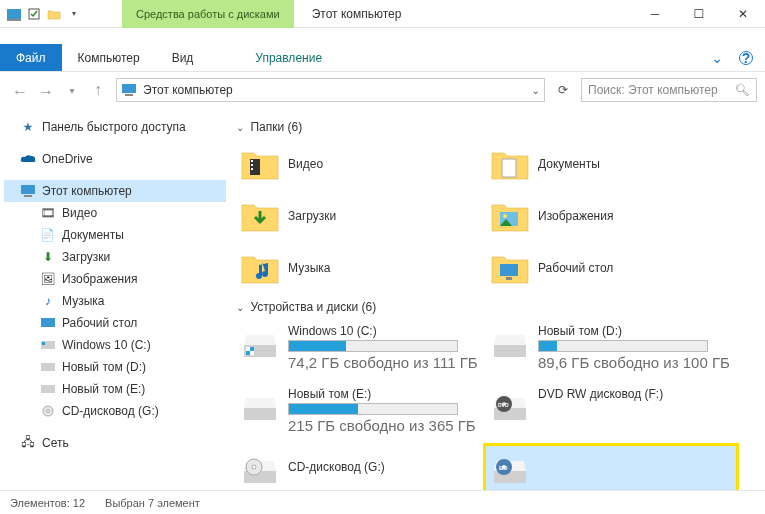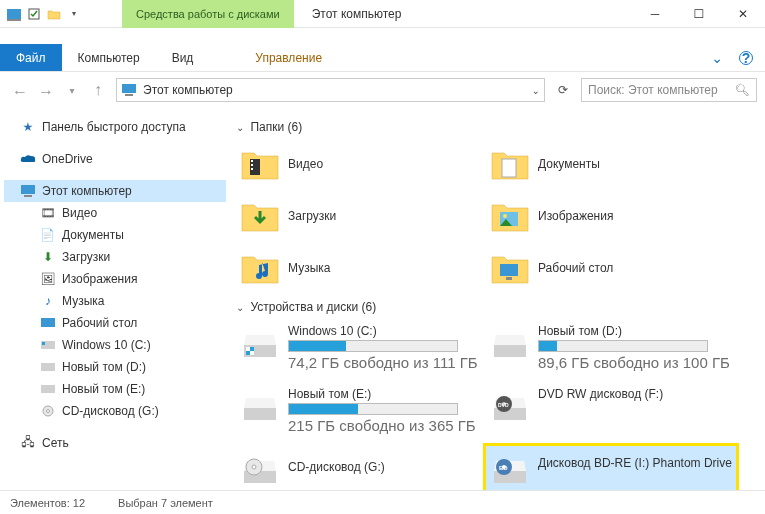--- a/index.html
+++ b/index.html
@@ -11,21 +11,21 @@
 .qat-icon { width: 16px; height: 16px; display: flex; align-items: center; justify-content: center; }
 .title-context { background: #b9e88b; color: #2d5f1f; padding: 8px 14px; font-size: 11px; margin-left: 40px; }
 .title-text { margin-left: 18px; font-size: 12px; color: #333; }
 .winctrl { margin-left: auto; display: flex; }
 .winctrl div { width: 44px; height: 28px; display: flex; align-items: center; justify-content: center; color: #333; }
 
 
 .ribbon { height: 28px; display: flex; align-items: stretch; border-bottom: 1px solid #e5e5e5; margin-top: 16px; }
 .rtab { padding: 0 16px; display: flex; align-items: center; font-size: 12px; color: #333; }
 .rtab.file { background: #1979ca; color: #fff; }
-.rtab.context { color: #a16207; margin-left: 30px; }
+.rtab.context { color: #0f766e; margin-left: 30px; }
 .ribbon-right { margin-left: auto; display: flex; align-items: center; gap: 16px; padding-right: 12px; }
 .ribbon-right span { color: #1979ca; font-size: 14px; }
 .help-icon { color: #1979ca; font-weight: bold; border: 1px solid #1979ca; border-radius: 50%; width: 14px; height: 14px; display: inline-flex; align-items: center; justify-content: center; font-size: 10px; }
 
 
 .addrrow { height: 36px; display: flex; align-items: center; padding: 4px 8px; gap: 6px; }
 .navbtns { display: flex; gap: 2px; }
 .navbtn { width: 24px; height: 24px; display: flex; align-items: center; justify-content: center; color: #999; font-size: 16px; }
 .addrbar { flex: 1; height: 24px; border: 1px solid #ccc; display: flex; align-items: center; padding: 0 4px; }
 .addrbar .pcicon { width: 16px; height: 12px; margin-right: 6px; }
@@ -57,21 +57,21 @@
 .drive { width: 250px; display: flex; gap: 8px; padding: 4px; margin-bottom: 8px; }
 .drive .dicon { width: 40px; height: 40px; flex-shrink: 0; display: flex; align-items: center; justify-content: center; }
 .drive .dinfo { flex: 1; display: flex; flex-direction: column; gap: 2px; }
 .drive .dname { font-size: 12px; color: #333; }
 .drive .bar { width: 170px; height: 12px; border: 1px solid #bcbcbc; background: #eee; }
 .drive .bar .fill { height: 100%; background: #26a0da; }
 .drive .dfree { font-size: 15px; color: #6d6d6d; }
 .drive.sel { background: #cce8ff; outline: 3px solid #ffe100; outline-offset: 0; }
 
 
-.status { position: absolute; left: 0; right: 0; bottom: 0; height: 24px; border-top: 1px solid #e5e5e5; display: flex; align-items: center; padding: 0 10px; font-size: 11px; color: #555; gap: 33px; background: #fff; }
+.status { position: absolute; left: 0; right: 0; bottom: 0; height: 24px; border-top: 1px solid #e5e5e5; display: flex; align-items: center; padding: 0 10px; font-size: 11px; color: #555; gap: 20px; background: #fff; }
 
 
 .folder-svg { fill: #ffd76a; stroke: #d9a935; stroke-width: 0.5; }
 .monitor-svg { fill: #3b97d3; }
 .hdd-body { fill: #d0d0d0; }
 .hdd-top { fill: #f4f4f4; }
 .cd-circle { fill: #e8e8e8; stroke: #aaa; }
 .star { color: #2e75b6; }
 </style>
 </head>
@@ -397,23 +397,20 @@
       <div class="drive sel">
         <span class="dicon">
             <svg width="40" height="34">
               <path d="M4 18 L36 18 L36 30 L4 30 Z" class="hdd-body"></path>
               <path d="M6 8 L34 8 L36 18 L4 18 Z" class="hdd-top"></path>
               <circle cx="14" cy="14" r="8" fill="#4a7fb5"></circle>
               <circle cx="14" cy="14" r="2" fill="#fff"></circle>
               <text x="9" y="17" font-size="6" fill="#fff" font-weight="bold">BD</text>
             </svg>
           </span>
-        <div class="dinfo">
-            <div class="dname" style="margin-top:6px">Дисковод BD-RE (I:) Phantom Drive</div>
-          </div>
       </div>
 
     </div>
   </div>
 </div>
 
 <div class="status">
   <span>Элементов: 12</span>
   <span>Выбран 7 элемент</span>
 </div>

